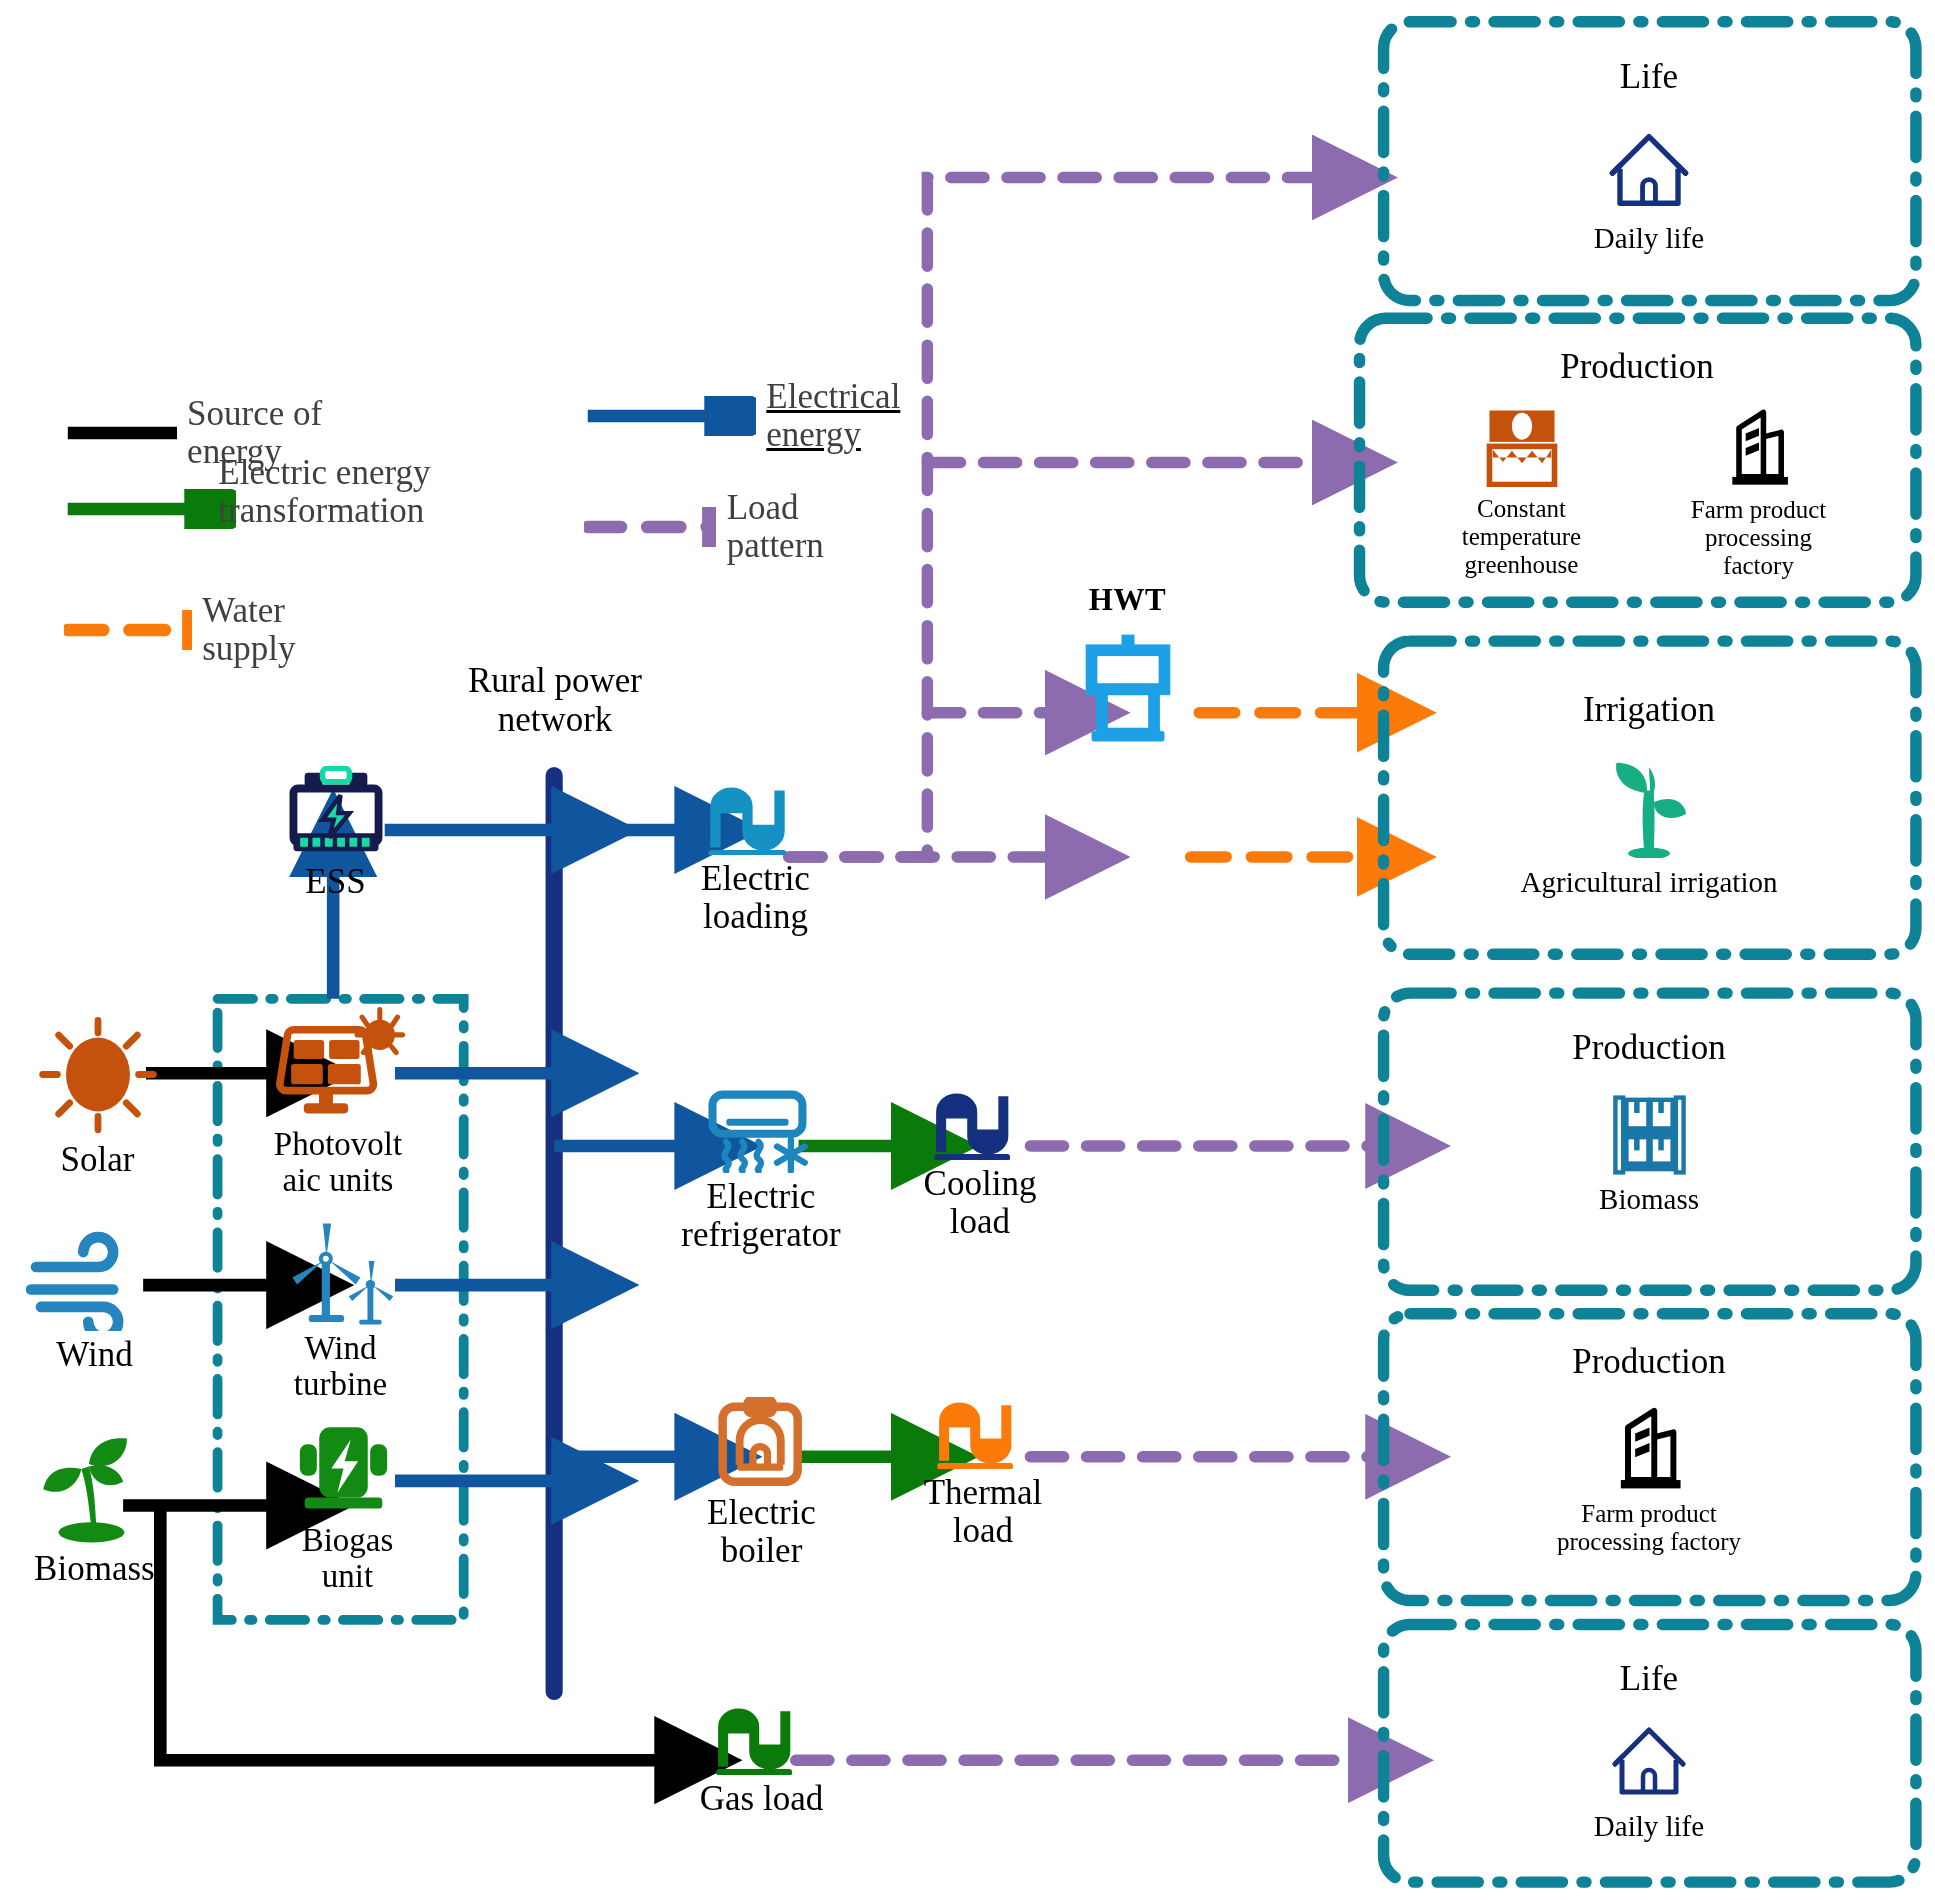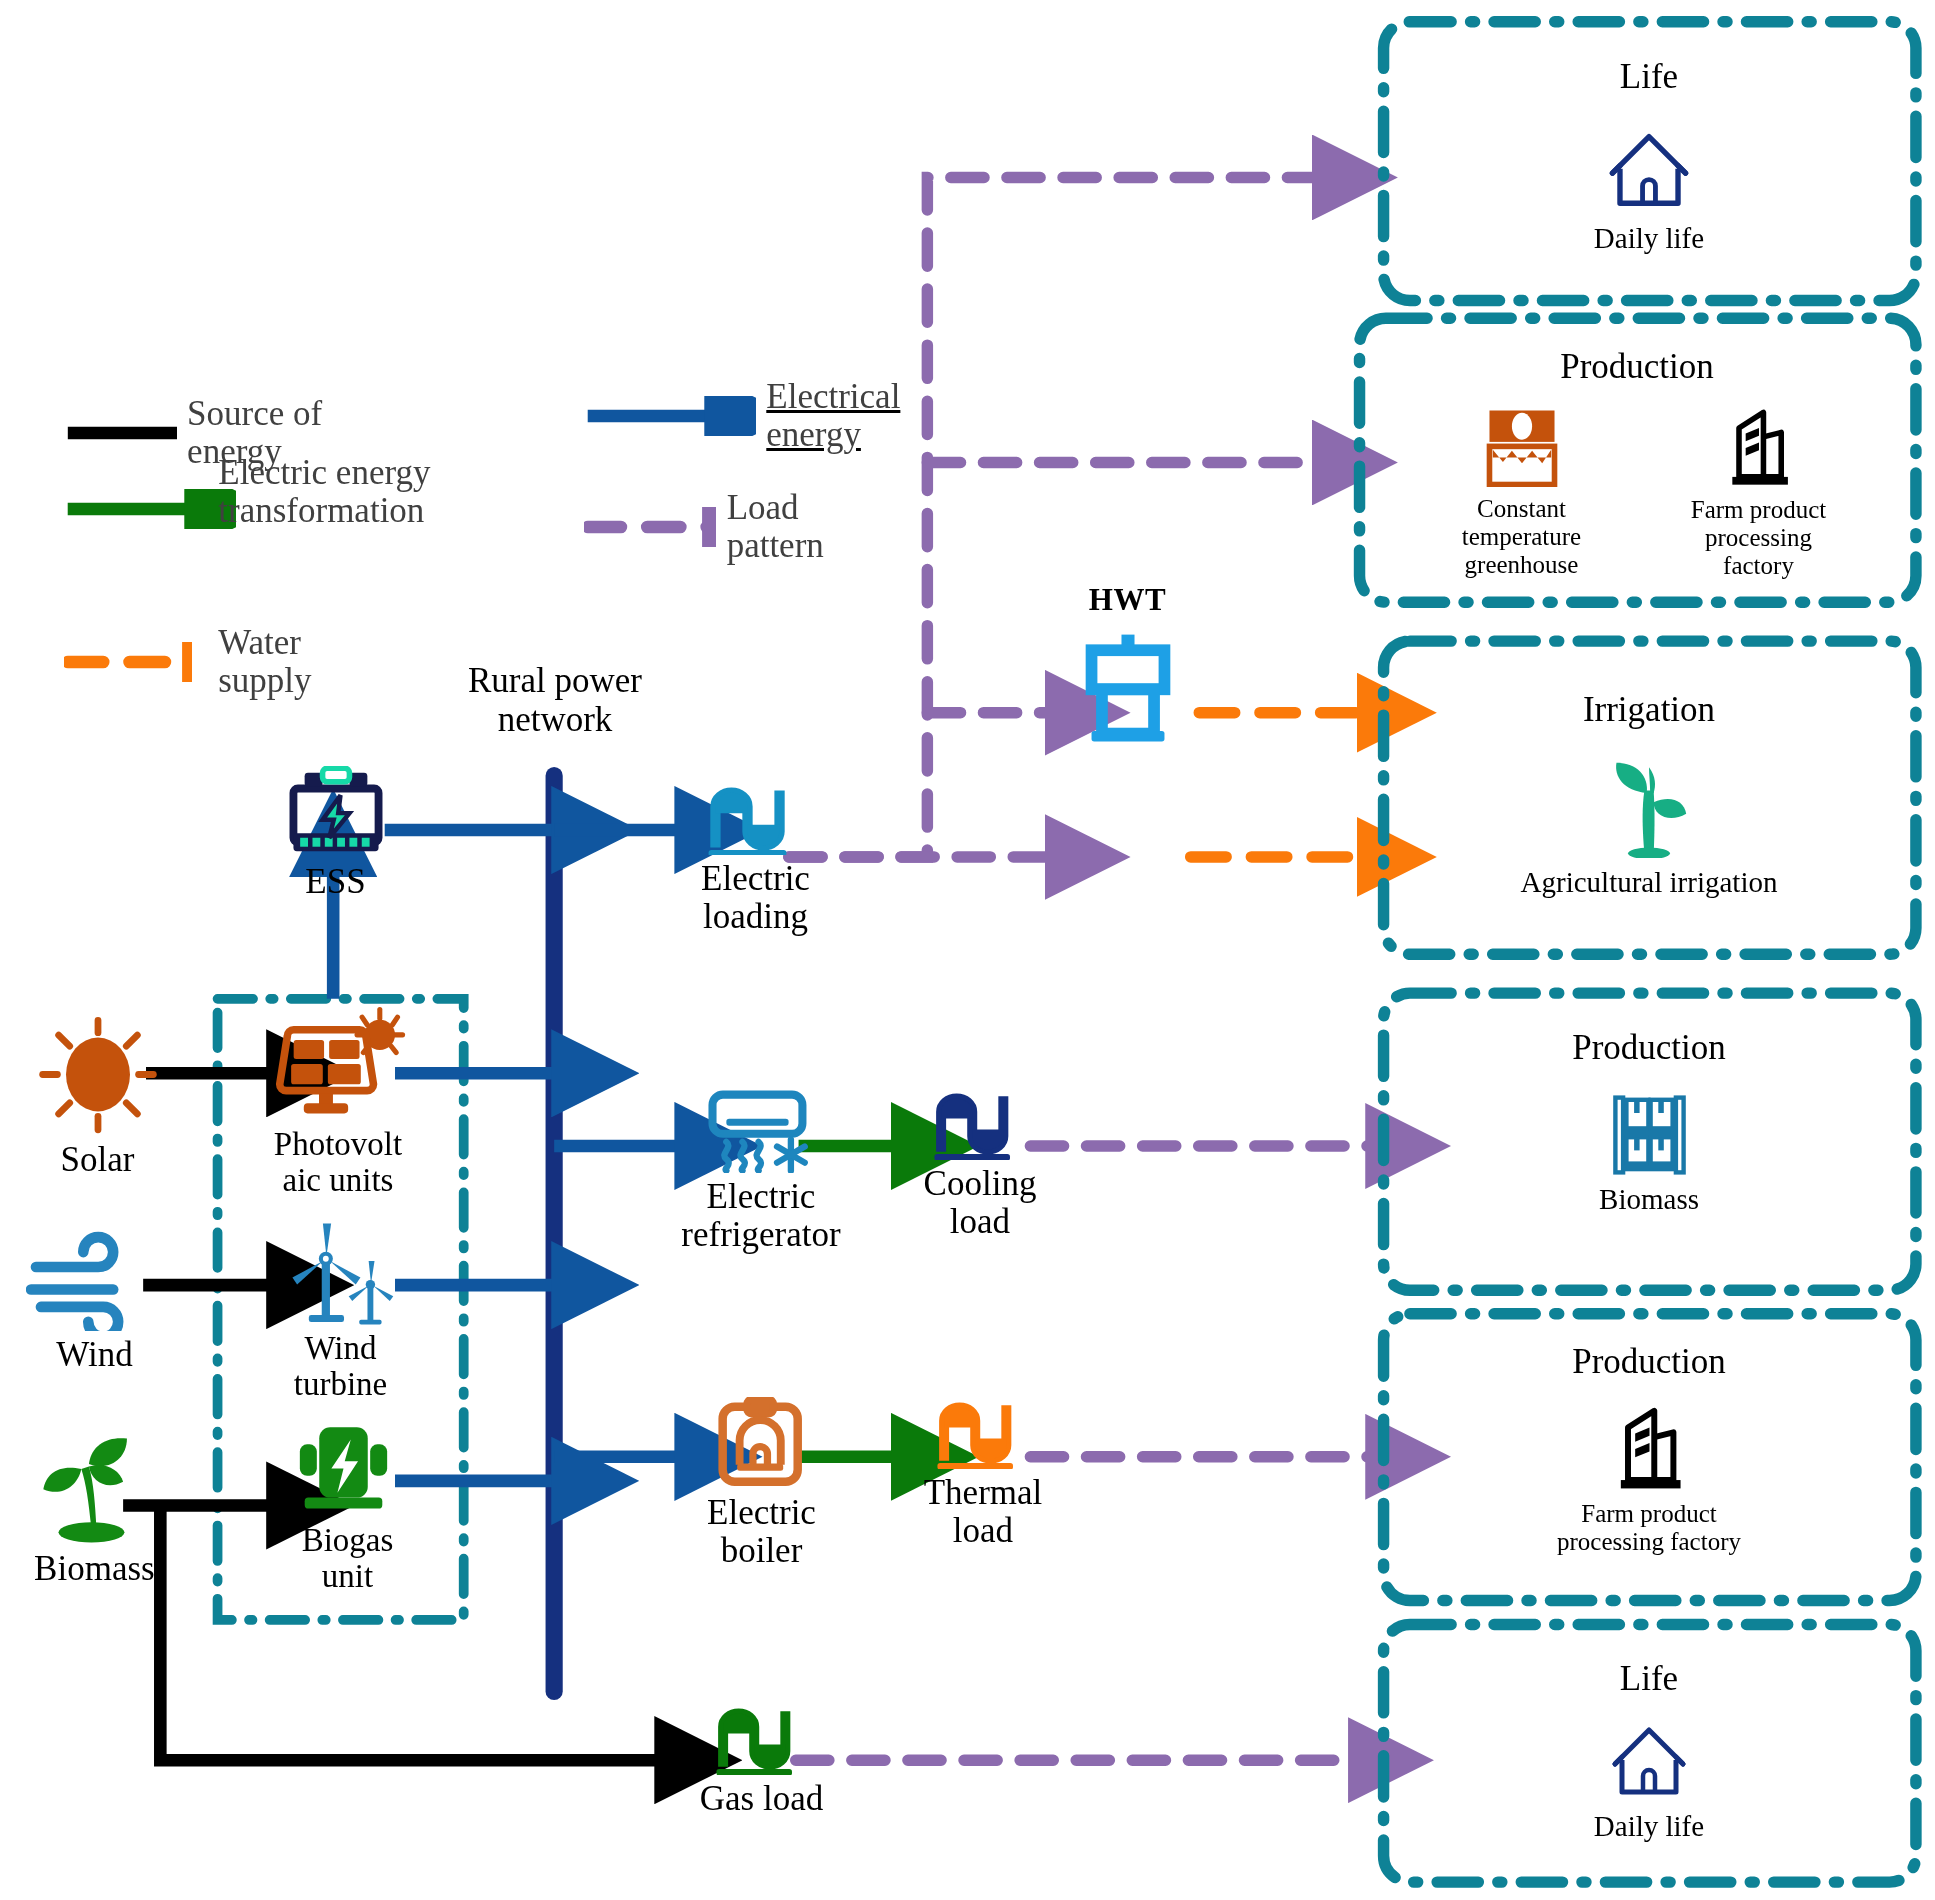--- a/index.html
+++ b/index.html
@@ -127,21 +127,21 @@
 transformation</span>
     </div>
 
     <div class="legrow" style="left:584px; top:489px;">
       <svg width="172" height="40" viewBox="0 0 230.297 70">
         <line x1="6" y1="35" x2="228" y2="35" stroke="#8C6BAE" stroke-width="22" stroke-dasharray="58 46" stroke-linecap="round" marker-end="url(#ahPurple)"></line>
       </svg>
       <span class="txt">Load pattern</span>
     </div>
 
-    <div class="legrow" style="left:64px; top:624px;gap:16px;">
+    <div class="legrow" style="left:64px; top:592px;">
       <svg width="172" height="40" viewBox="0 0 222.547 70">
         <line x1="6" y1="35" x2="228" y2="35" stroke="#FB7A0A" stroke-width="22" stroke-dasharray="62 46" stroke-linecap="round" marker-end="url(#ahOrange)"></line>
       </svg>
       <span class="txt">Water supply</span>
     </div>
   </div>
 
   <div class="lbl big" style="left:435px; top:661px; width:240px; white-space:pre-line;">Rural power network</div>
 
 

